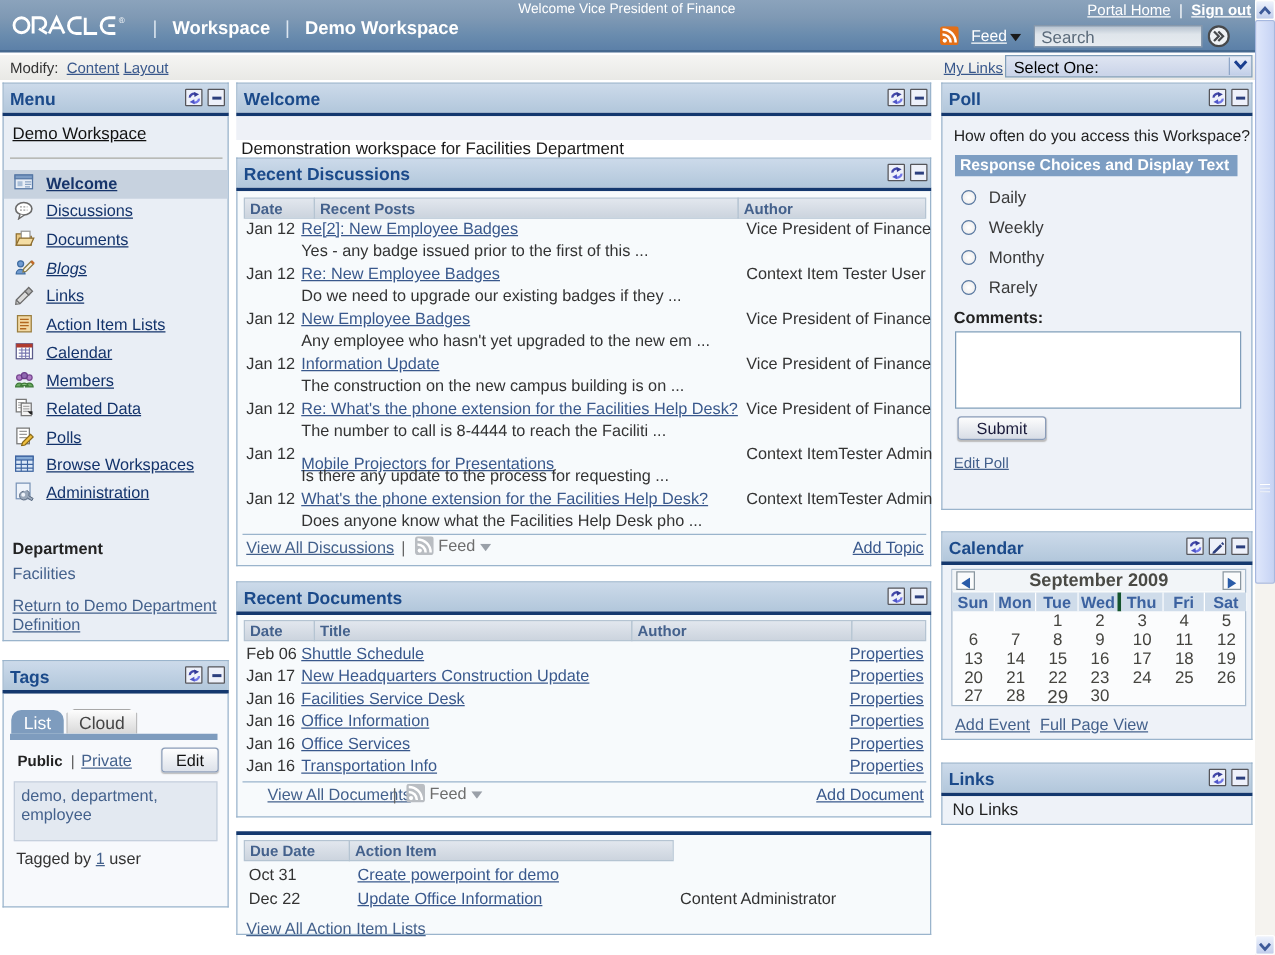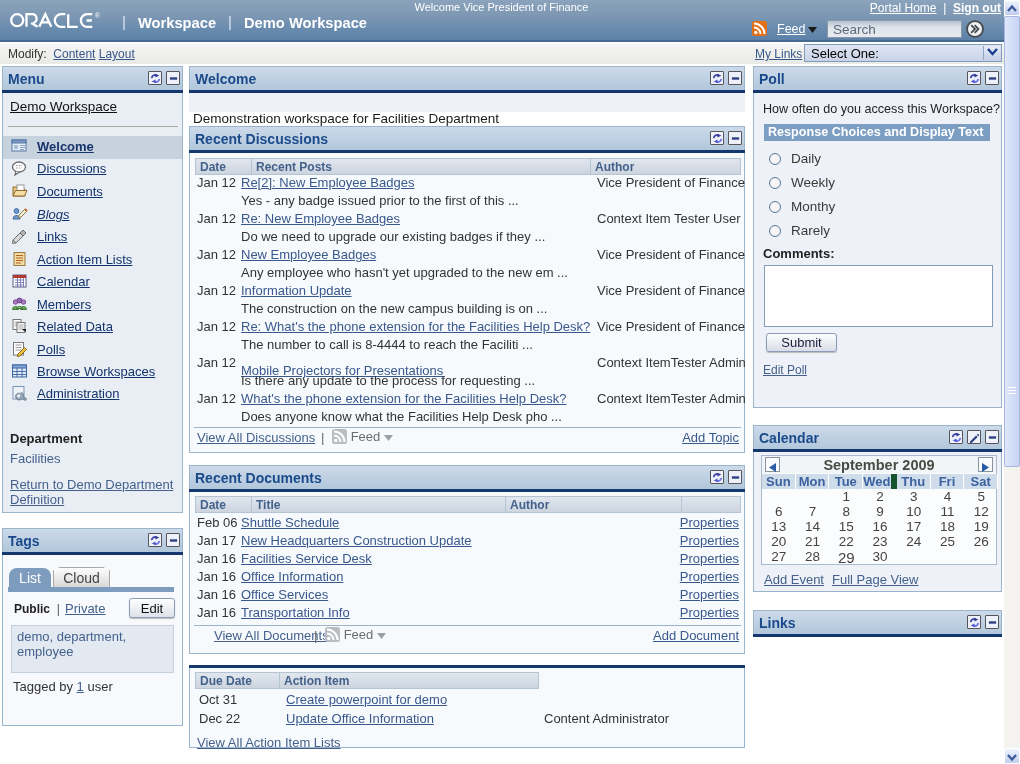--- a/index.html
+++ b/index.html
@@ -428,21 +428,21 @@
     <div style="position:absolute;left:11px;top:5px;width:15px;height:15px;background:#fafbfc;border:1px solid #88959f;text-align:center;"><svg width="7" height="9" viewBox="0 0 7 9" style="margin-top:2px">
             <path d="M7 0 L0 4.5 L7 9 Z" fill="#2a5ca8"></path>
           </svg></div>
     <div style="position:absolute;left:30px;top:5px;width:190px;text-align:center;font-size:14.5px;font-weight:bold;color:#4a4a45;">September 2009</div>
     <div style="position:absolute;left:224px;top:5px;width:15px;height:15px;background:#fafbfc;border:1px solid #88959f;text-align:center;"><svg width="7" height="9" viewBox="0 0 7 9" style="margin-top:2px">
             <path d="M0 0 L7 4.5 L0 9 Z" fill="#2a5ca8"></path>
           </svg></div>
     <div style="position:absolute;left:8.0px;top:22px;width:33.7px;height:15px;background:#cfdcea;border-right:1px solid #fff;text-align:center;font-size:13px;font-weight:bold;color:#3c62a0;">Sun</div>
         <div style="position:absolute;left:41.7px;top:22px;width:33.7px;height:15px;background:#cfdcea;border-right:1px solid #fff;text-align:center;font-size:13px;font-weight:bold;color:#3c62a0;">Mon</div>
         <div style="position:absolute;left:75.4px;top:22px;width:33.7px;height:15px;background:#cfdcea;border-right:1px solid #fff;text-align:center;font-size:13px;font-weight:bold;color:#3c62a0;">Tue</div>
-        <div style="position:absolute;left:109.1px;top:22px;width:33.7px;height:15px;background:#cfdcea;border-right:6px solid #14532d;text-align:center;font-size:13px;font-weight:bold;color:#3c62a0;">Wed</div>
+        <div style="position:absolute;left:109.1px;top:22px;width:33.7px;height:15px;background:#cfdcea;border-right:3px solid #14532d;text-align:center;font-size:13px;font-weight:bold;color:#3c62a0;">Wed</div>
         <div style="position:absolute;left:142.9px;top:22px;width:33.7px;height:15px;background:#cfdcea;border-right:1px solid #fff;text-align:center;font-size:13px;font-weight:bold;color:#3c62a0;">Thu</div>
         <div style="position:absolute;left:176.6px;top:22px;width:33.7px;height:15px;background:#cfdcea;border-right:1px solid #fff;text-align:center;font-size:13px;font-weight:bold;color:#3c62a0;">Fri</div>
         <div style="position:absolute;left:210.3px;top:22px;width:33.7px;height:15px;background:#cfdcea;border-right:1px solid #fff;text-align:center;font-size:13px;font-weight:bold;color:#3c62a0;">Sat</div>
     <div style="position:absolute;left:75.4px;top:37px;width:33.7px;text-align:center;font-size:13.5px;color:#45443f;">1</div>
         <div style="position:absolute;left:109.1px;top:37px;width:33.7px;text-align:center;font-size:13.5px;color:#45443f;">2</div>
         <div style="position:absolute;left:142.9px;top:37px;width:33.7px;text-align:center;font-size:13.5px;color:#45443f;">3</div>
         <div style="position:absolute;left:176.6px;top:37px;width:33.7px;text-align:center;font-size:13.5px;color:#45443f;">4</div>
         <div style="position:absolute;left:210.3px;top:37px;width:33.7px;text-align:center;font-size:13.5px;color:#45443f;">5</div>
         <div style="position:absolute;left:8.0px;top:52px;width:33.7px;text-align:center;font-size:13.5px;color:#45443f;">6</div>
         <div style="position:absolute;left:41.7px;top:52px;width:33.7px;text-align:center;font-size:13.5px;color:#45443f;">7</div>
@@ -480,20 +480,23 @@
     <span class="btns"><span class="pbtn"><svg width="11" height="11" viewBox="0 0 13 13">
               <path d="M2.2 6 a4 3.4 0 0 1 5.5 -3.4" stroke="#4247aa" stroke-width="2.2" fill="none"></path>
               <path d="M6.2 0.8 L11 2.9 L6.6 5.4 Z" fill="#333a96"></path>
               <path d="M10.8 7 a4 3.4 0 0 1 -5.5 3.4" stroke="#7076e8" stroke-width="2.2" fill="none"></path>
               <path d="M6.8 12.2 L2 10.1 L6.4 7.6 Z" fill="#4f55c8"></path>
             </svg></span><span class="pbtn"><svg width="11" height="11" viewBox="0 0 13 13">
               <rect x="2.2" y="5.1" width="8.6" height="2.8" fill="#2c3f7e"></rect>
             </svg></span></span>
   </div>
   <div class="bar"></div>
+  <div class="bd" style="height:23px;">
+    <div style="position:absolute;left:8px;top:3px;font-size:13.5px;color:#222;">No Links</div>
+  </div>
 </div>
 
 <div id="sb">
   <div class="sbtn" style="top:0"><svg width="12" height="12" viewBox="0 0 12 12" style="margin-top:2px">
           <path d="M2 8 L6 3.5 L10 8" stroke="#3d5a99" stroke-width="2.2" fill="none"></path>
         </svg></div>
   <div id="sthumb">
         <div id="sgrip">
           <div></div>
           <div></div>

